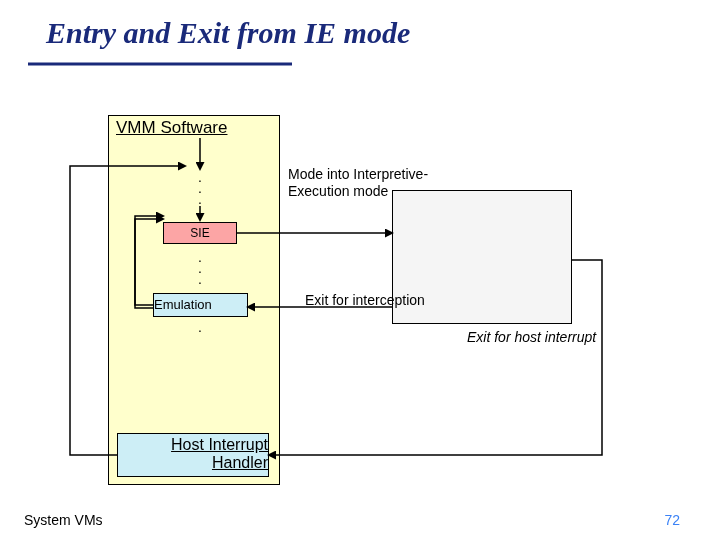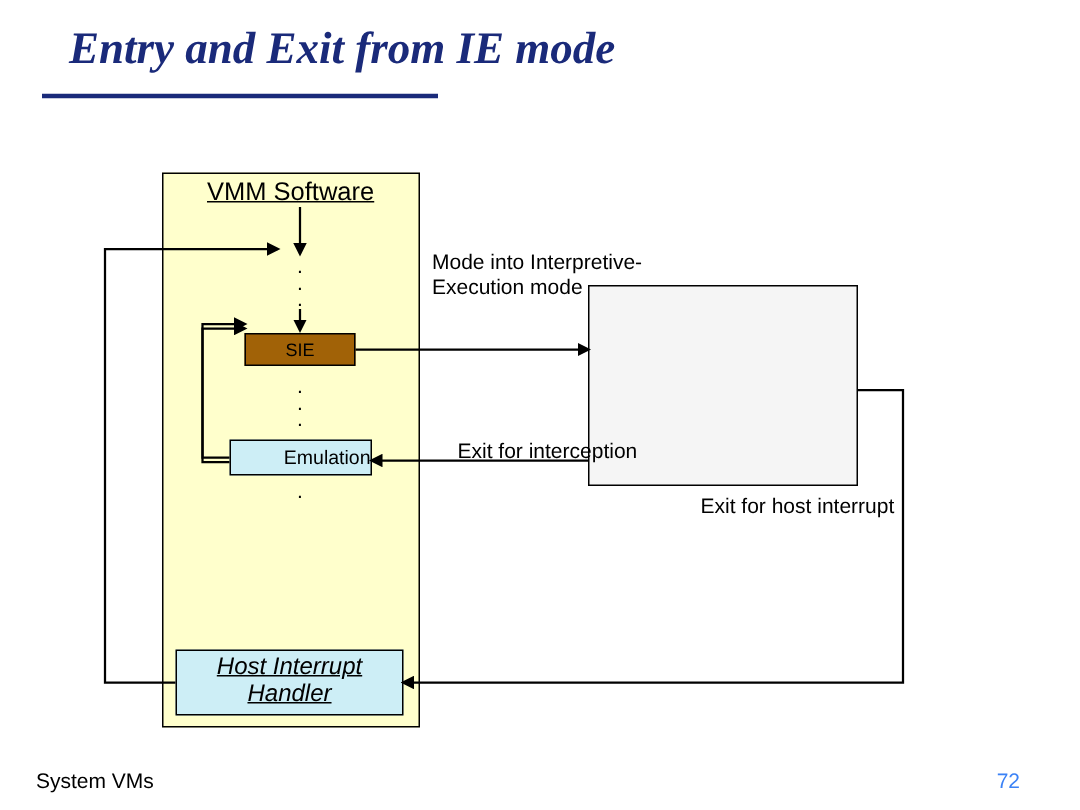--- a/index.html
+++ b/index.html
@@ -42,69 +42,68 @@
     left: 108px;
     top: 115px;
     width: 172px;
     height: 370px;
     background: #ffffcc;
     border: 1.5px solid #000;
     box-sizing: border-box;
   }
   .vmm-title {
     position: absolute;
-    left: 138px;
+    left: 116px;
     top: 118px;
     font-size: 17px;
     color: #000;
     text-decoration: underline;
   }
   
   .sie-box {
     position: absolute;
     left: 163px;
     top: 222px;
     width: 74px;
     height: 22px;
-    background: #a16207;
+    background: #fca5a5;
     border: 1.5px solid #000;
     box-sizing: border-box;
     text-align: center;
     font-size: 12px;
     line-height: 20px;
   }
   
   .emu-box {
     position: absolute;
     left: 153px;
     top: 293px;
     width: 95px;
     height: 24px;
     background: #cdeef6;
     border: 1.5px solid #000;
     box-sizing: border-box;
-    text-align: right;
+    text-align: left;
     font-size: 13px;
     line-height: 22px;
   }
   
   .host-box {
     position: absolute;
     left: 117px;
     top: 433px;
     width: 152px;
     height: 44px;
     background: #cdeef6;
     border: 1.5px solid #000;
     box-sizing: border-box;
-    text-align: center;
+    text-align: right;
     font-size: 16px;
     text-decoration: underline;
     padding-top: 2px;
-    font-style: italic;
   }
   
   .iem-box {
     position: absolute;
     left: 392px;
     top: 190px;
     width: 180px;
     height: 134px;
     background: #f5f5f5;
     border: 1.5px solid #000;
@@ -134,20 +133,21 @@
     top: 292px;
     font-size: 14px;
     color: #000;
   }
   .lbl-exit-host {
     position: absolute;
     left: 467px;
     top: 329px;
     font-size: 14px;
     color: #000;
+    font-style: italic;
   }
   
   .dots1, .dots2, .dots3 {
     position: absolute;
     line-height: 10px;
     font-size: 14px;
     color: #000;
     text-align: center;
     width: 10px;
   }

